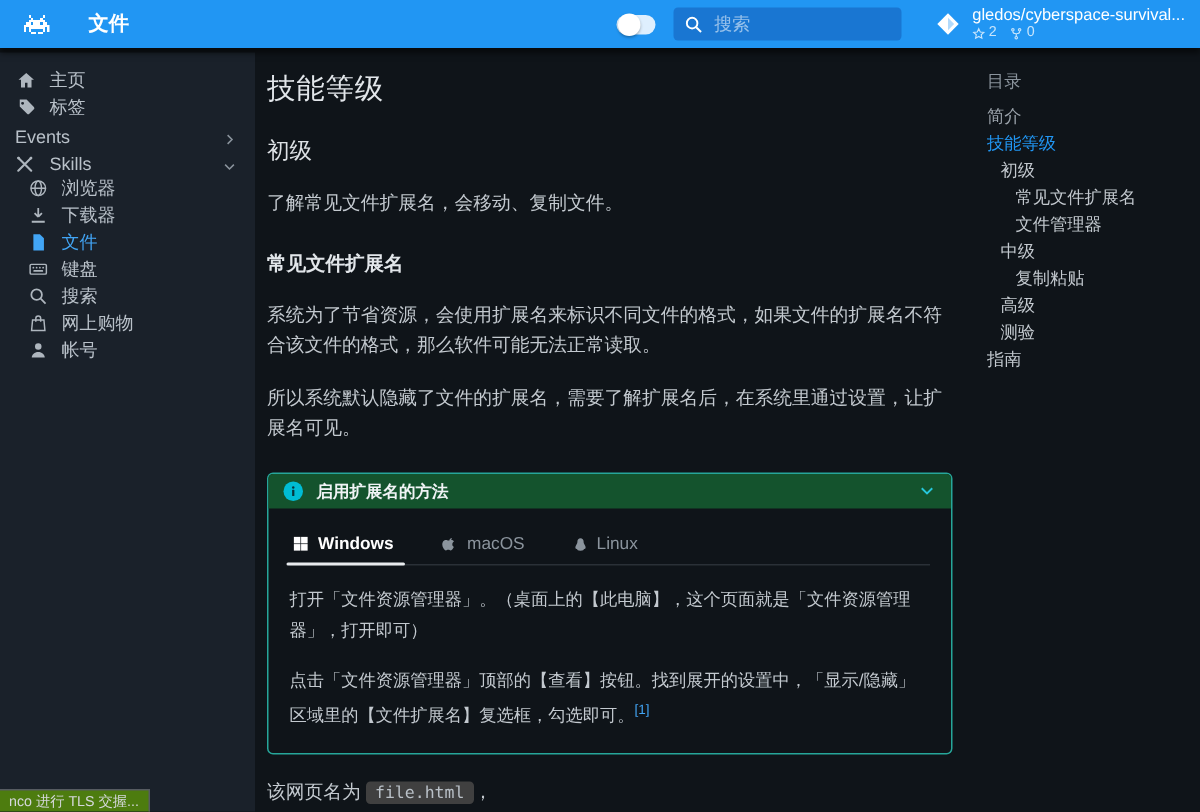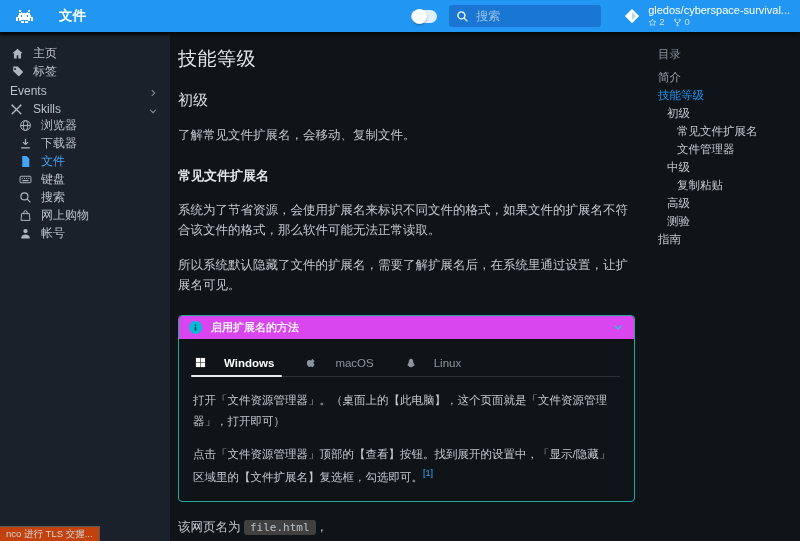--- a/index.html
+++ b/index.html
@@ -52,45 +52,45 @@
   code.chip { font-family:"DejaVu Sans Mono","Liberation Mono",monospace; font-size:11px;
     background:#404040; color:#b9c0c7; padding:1px 6px; border-radius:3px; }
 
   .panel { border:1px solid; border-radius:4px; margin-top:20px; }
   .panel-hd { height:23px; display:flex; align-items:center; padding:0 10px; gap:9px;
     border-radius:3px 3px 0 0; cursor:pointer; }
   .panel-hd .badge { width:13px; height:13px; border-radius:50%; display:flex;
     align-items:center; justify-content:center; flex:none; }
   .panel-hd .ptitle { font-size:11px; font-weight:bold; color:#f0f3f5; flex:1; }
   .panel.teal { border-color:#26a69a; }
-  .panel.teal .panel-hd { background:#d946ef;font-family:Liberation Mono, monospace; }
+  .panel.teal .panel-hd { background:#14532d;font-family:Liberation Mono, monospace; }
   .panel.teal .badge { background:#00bcd4; color:#07343c; }
   .panel.teal .chevp { color:#26c6da; }
   .panel-bd { padding:6px 14px 14px 14px; }
 
   .tabs { display:flex; gap:28px; border-bottom:1px solid #2a3037; margin-top:4px; }
-  .tab { display:flex; align-items:flex-start; gap:18px; font-size:11.5px; color:#8b949d;
+  .tab { display:flex; align-items:flex-start; gap:6px; font-size:11.5px; color:#8b949d;
     padding:8px 2px 7px 2px; cursor:pointer; position:relative; }
   .tab.active { color:#fff; font-weight:bold; }
   .tab.active::after { content:""; position:absolute; left:-2px; right:-6px; bottom:-1px;
     height:2px; background:#e8ebee; border-radius:1px; }
   .panel-bd p { font-size:11.5px; line-height:1.8; margin-top:13px; color:#c3c9cf; }
   sup.fn { color:#42a5f5; font-size:9px; cursor:pointer; }
 
   
   .toc { position:absolute; top:35px; left:658px; width:142px; padding-top:9px; }
   .toc-header { font-size:11.5px; color:#8a939c; padding:3px 0 6px 0; }
   .toc-item { font-size:11.5px; color:#c3c9cf; height:18px; display:flex; align-items:center; cursor:pointer; }
   .toc-item.muted { color:#9aa2aa; }
   .toc-item.active { color:#2196f3; }
   .toc-item.l1 { padding-left:9px; }
   .toc-item.l2 { padding-left:19px; }
 
   
-  .statusbar { position:absolute; left:0; bottom:0; height:15px; background:#c2410c;
+  .statusbar { position:absolute; left:0; bottom:0; height:15px; background:#4d7c0f;
     border:1px solid #565b61; border-left:none; border-bottom:none; display:flex;
     align-items:center; padding:0 6px; font-size:9.5px; color:#d4d7da; }
 
   svg { display:block; }
 </style>
 </head>
 <body>
 
 <div class="navbar">
   <span class="nav-logo">

